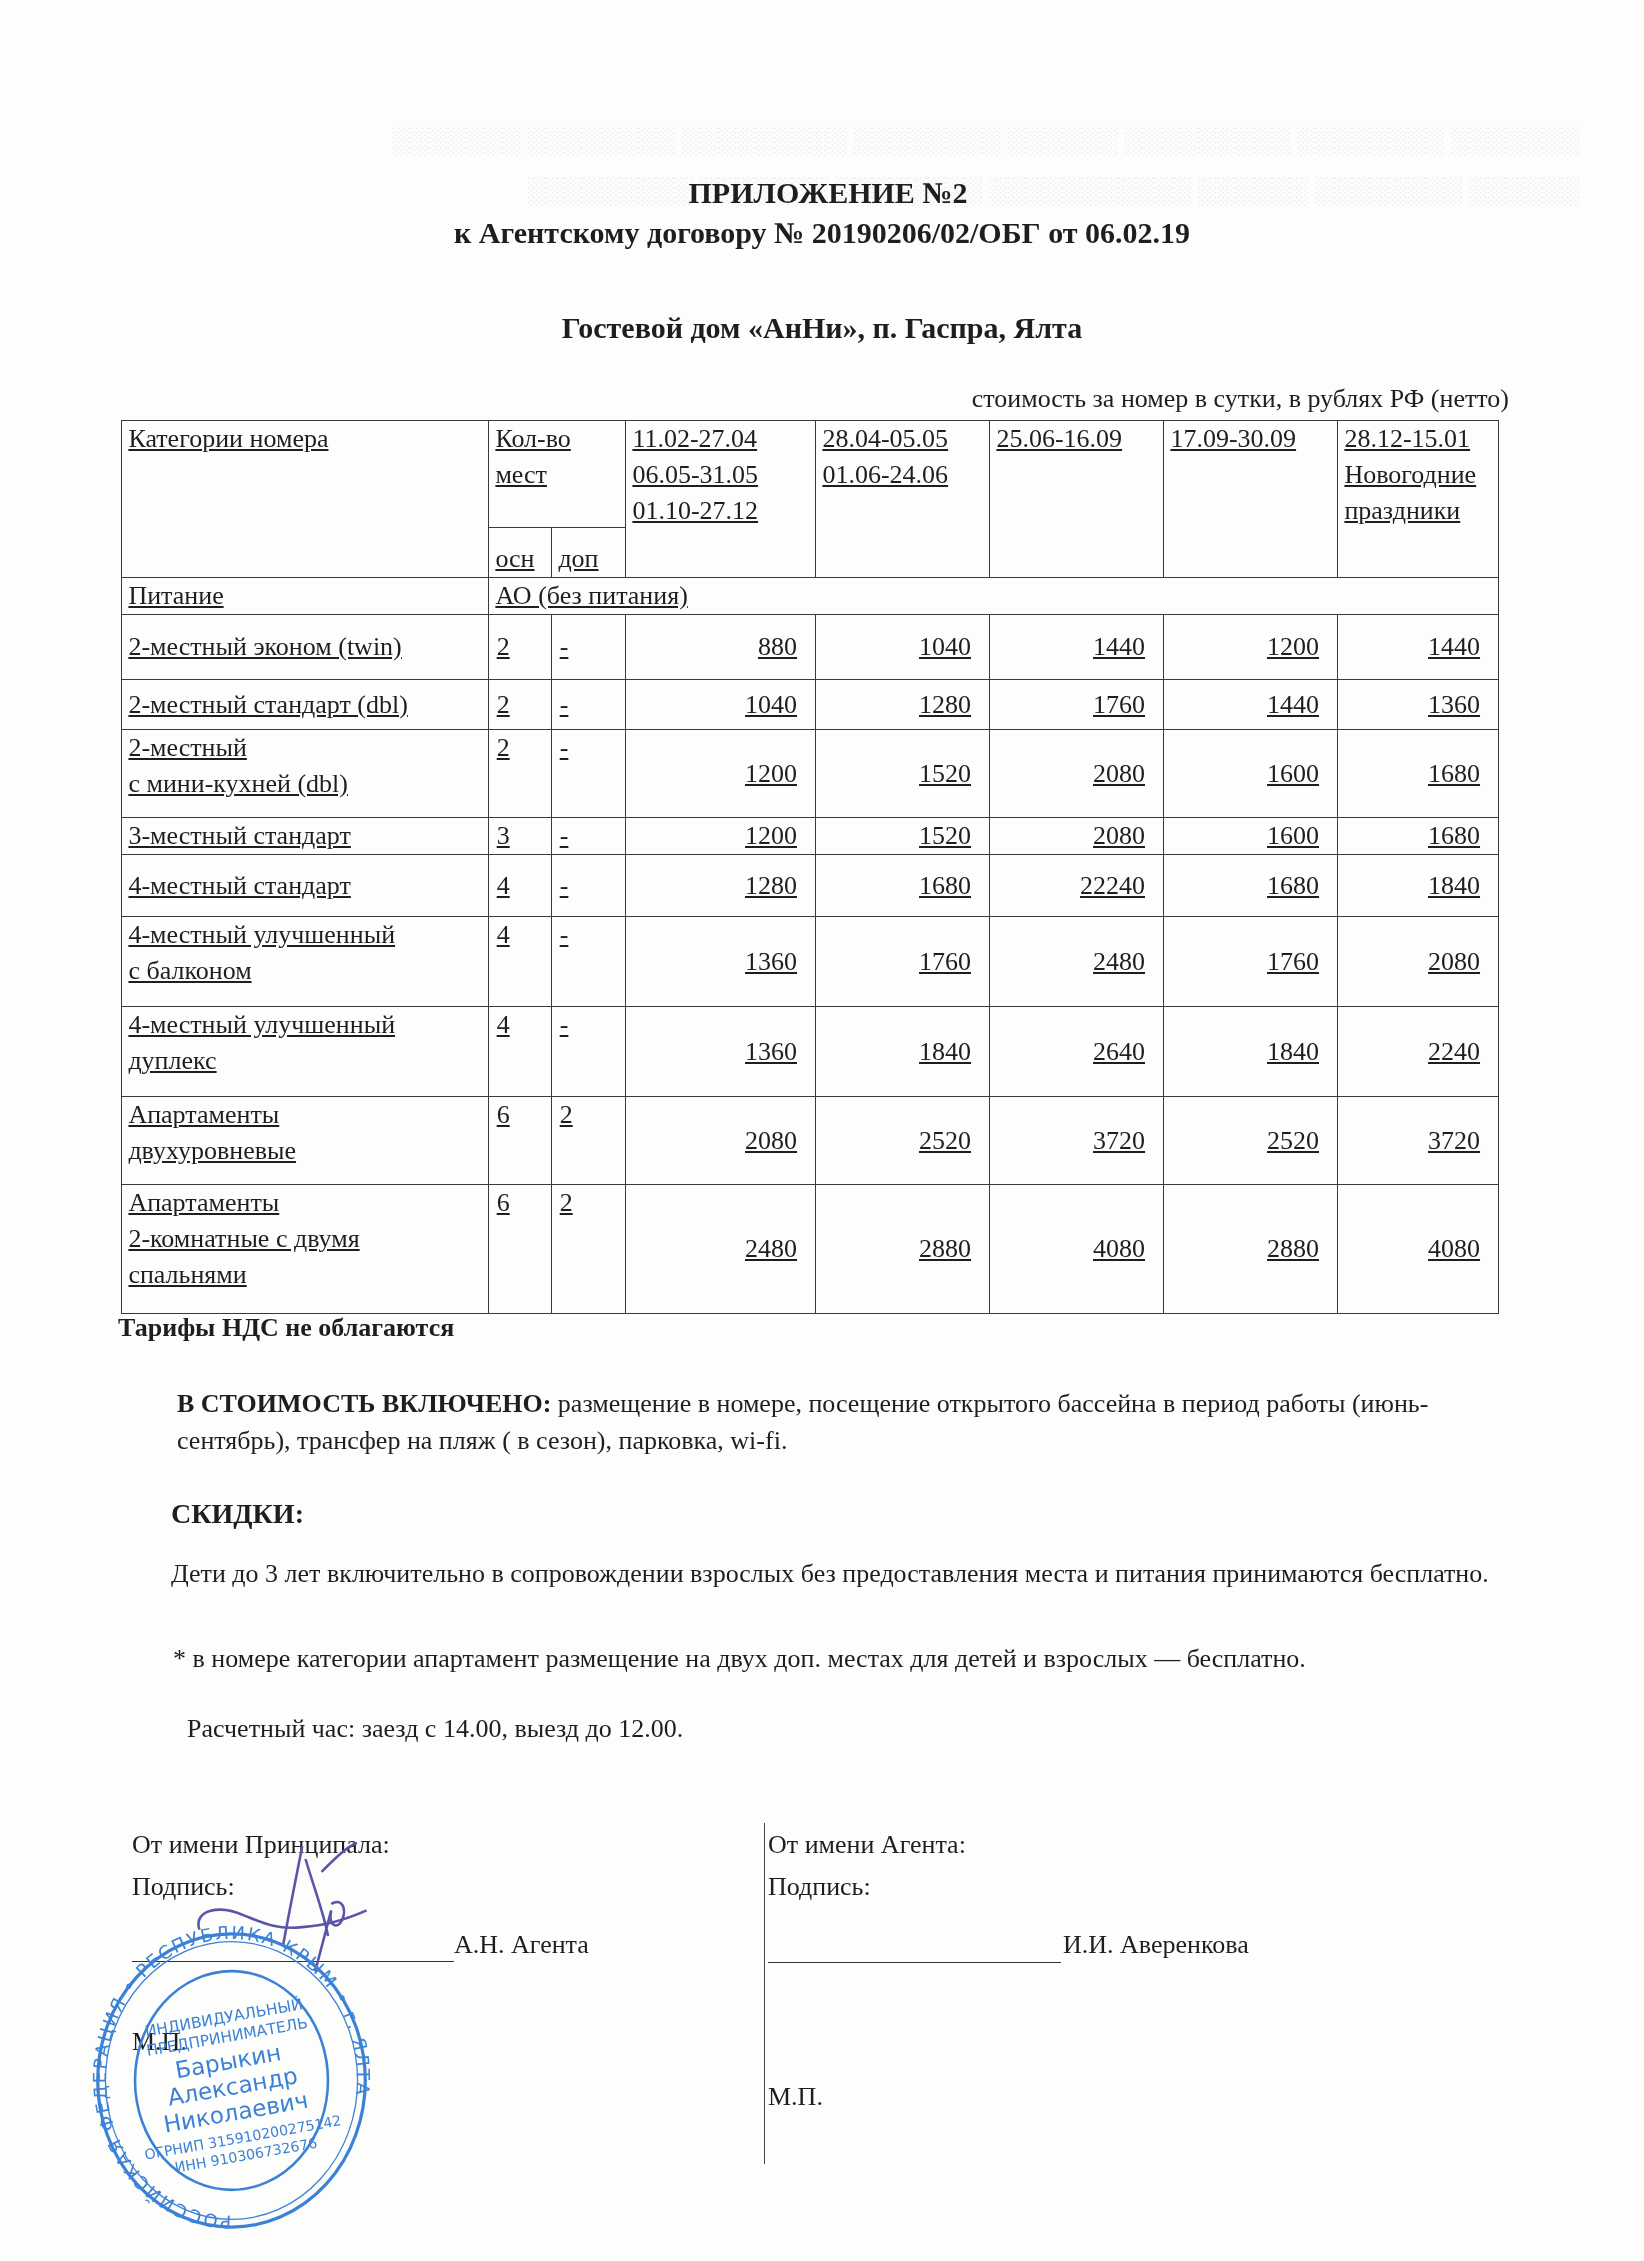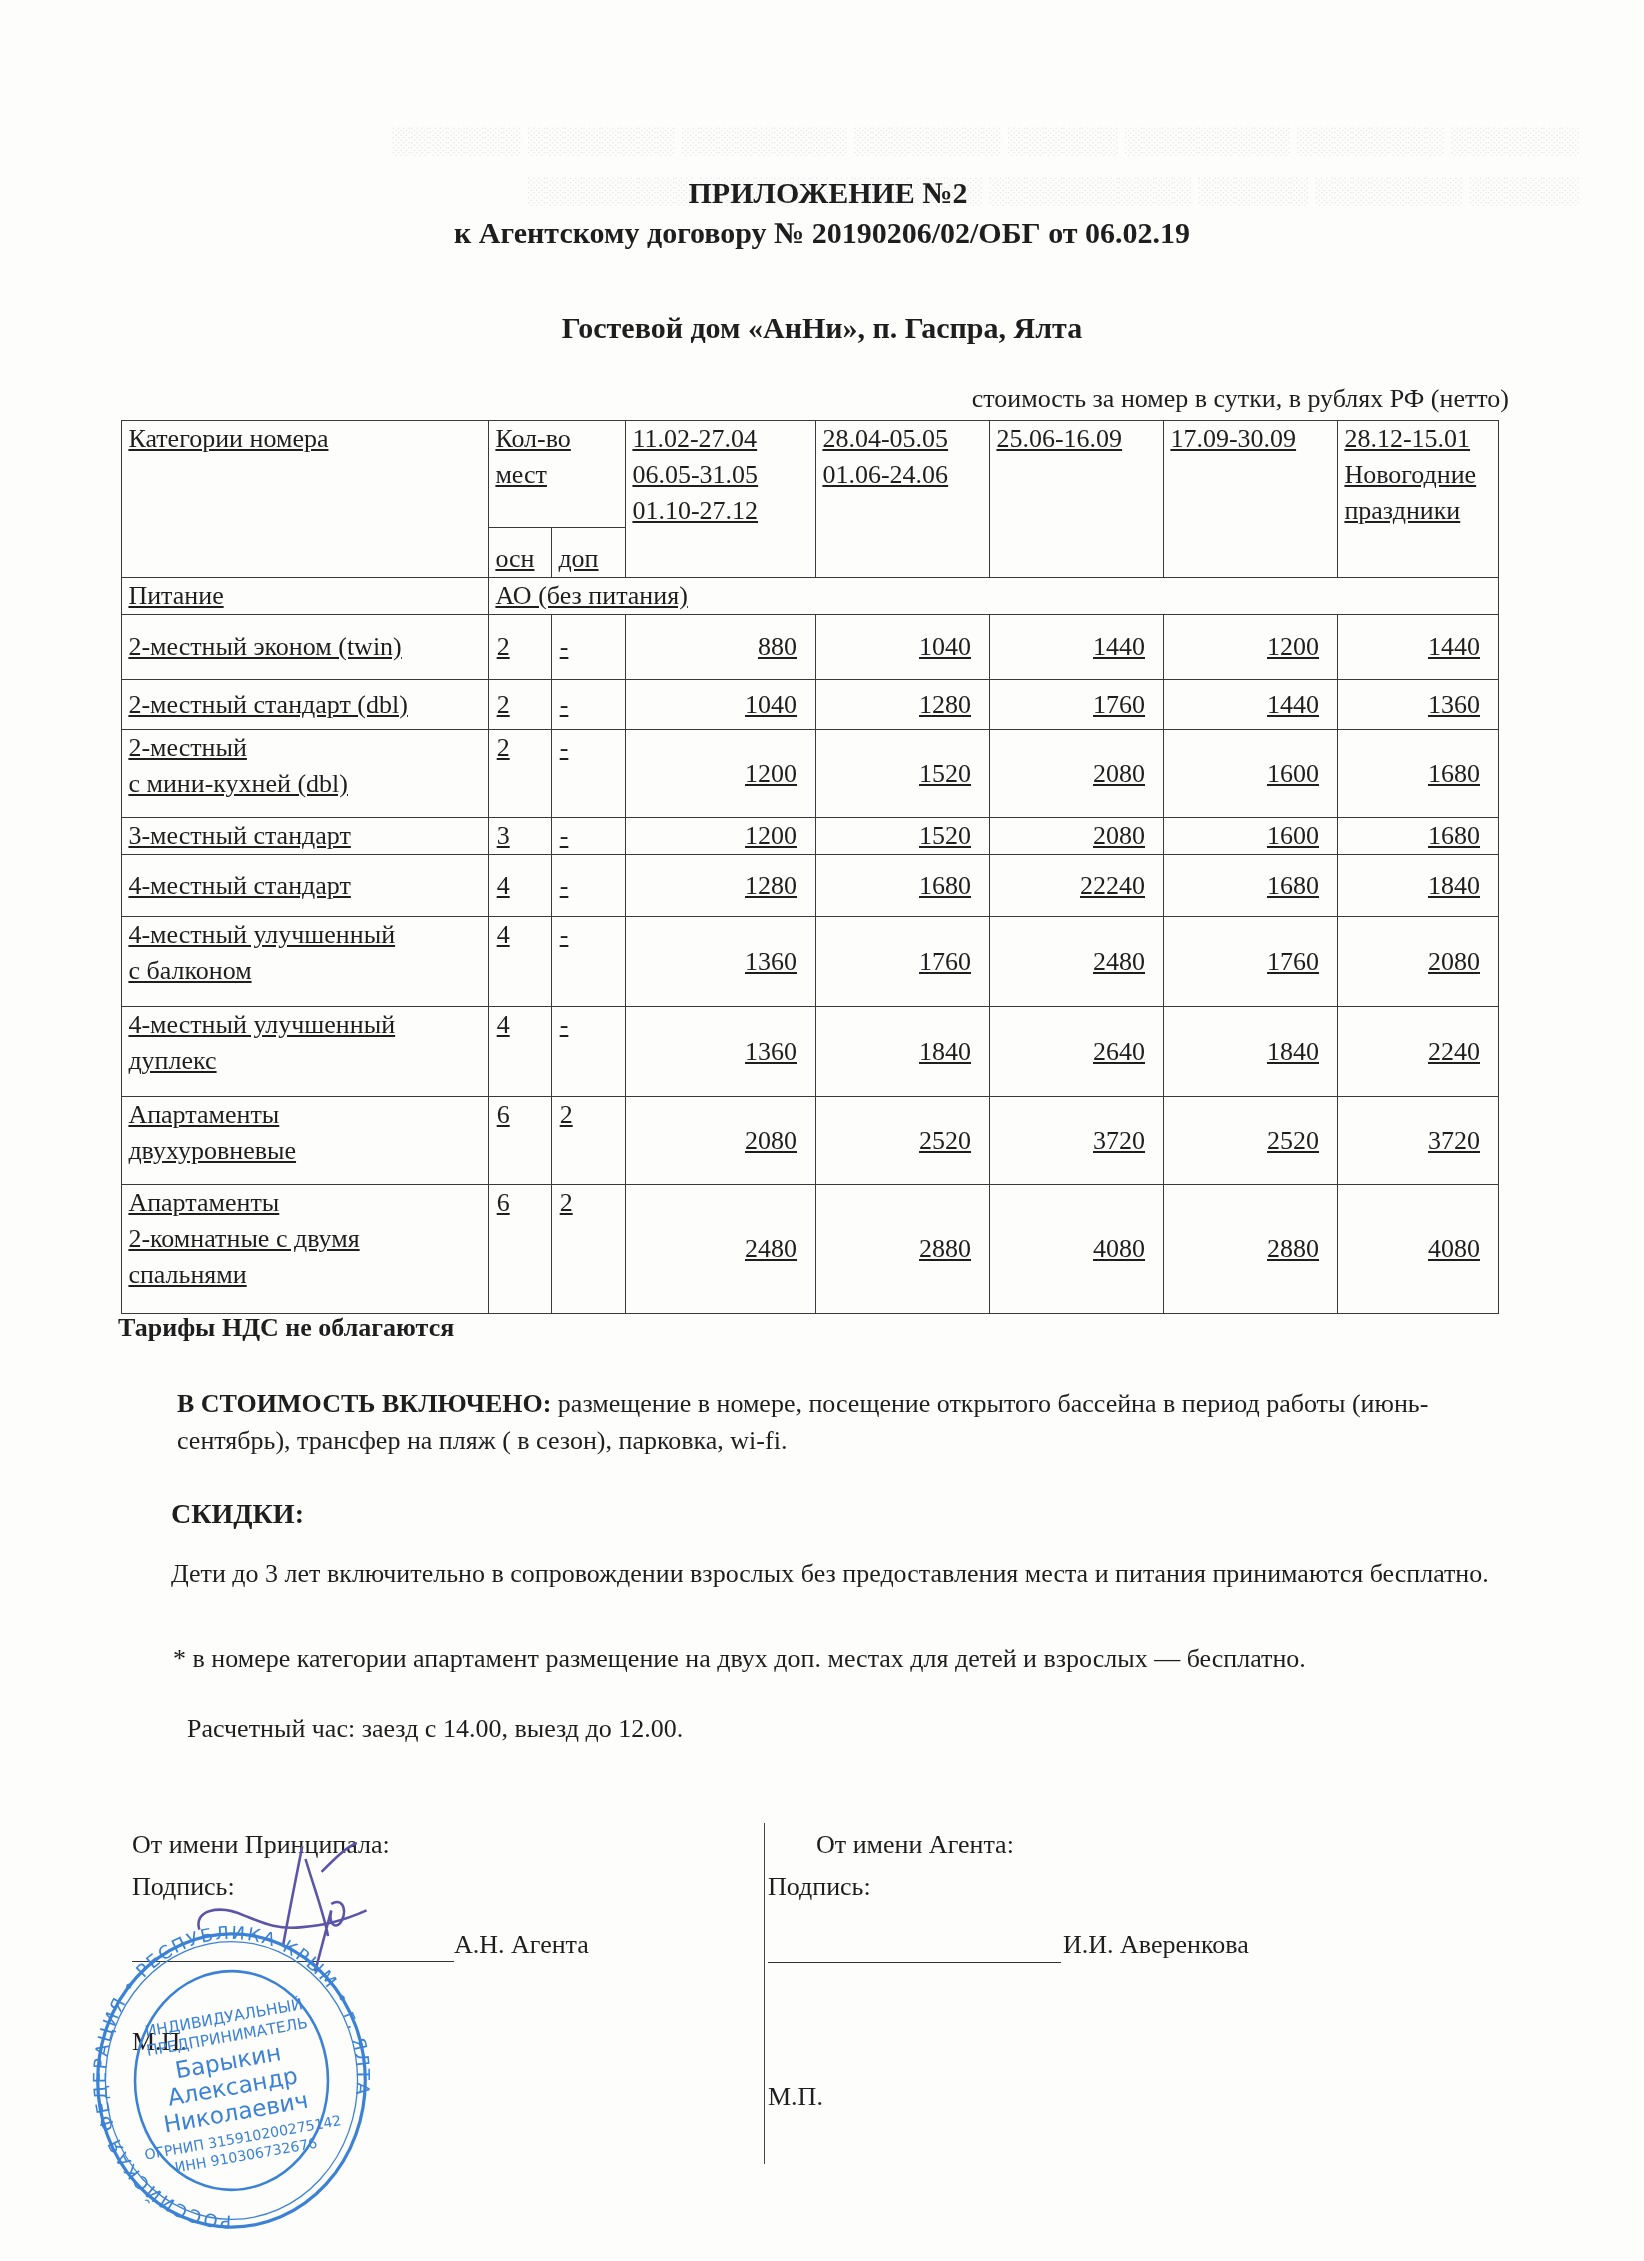--- a/index.html
+++ b/index.html
@@ -179,21 +179,21 @@
 <div class="abs text" style="left:187px; top:1710px;">Расчетный час: заезд с 14.00, выезд до 12.00.</div>
 
 <div class="sig-divider"></div>
 
 <div class="abs text" style="left:132px; top:1826px;">От имени Принципала:</div>
 <div class="abs text" style="left:132px; top:1868px;">Подпись:</div>
 <div class="sig-line" style="left:132px; top:1961px; width:322px;"></div>
 <div class="abs text" style="left:454px; top:1926px;">А.Н. Агента</div>
 <div class="abs text" style="left:132px; top:2023px;">М.П.</div>
 
-<div class="abs text" style="left:768px; top:1826px;margin-left:48px;">От имени Агента:</div>
+<div class="abs text" style="left:768px; top:1826px;">От имени Агента:</div>
 <div class="abs text" style="left:768px; top:1868px;">Подпись:</div>
 <div class="sig-line" style="left:768px; top:1962px; width:293px;"></div>
 <div class="abs text" style="left:1063px; top:1926px;">И.И. Аверенкова</div>
 <div class="abs text" style="left:768px; top:2078px;">М.П.</div>
 
 <svg class="signature" viewBox="0 0 280 220">
   <path d="M10,150 C0,120 40,110 80,128 C110,140 130,150 170,146 C200,143 230,138 270,120" fill="none" stroke="#5a55a8" stroke-width="4"></path>
   <path d="M170,20 C160,70 150,120 140,175 M175,40 C190,90 205,130 210,160 M200,60 C220,40 240,20 255,15 M215,110 C230,100 240,115 232,135 C225,150 210,145 215,120 L190,215" fill="none" stroke="#5a55a8" stroke-width="4"></path>
 </svg>
 

